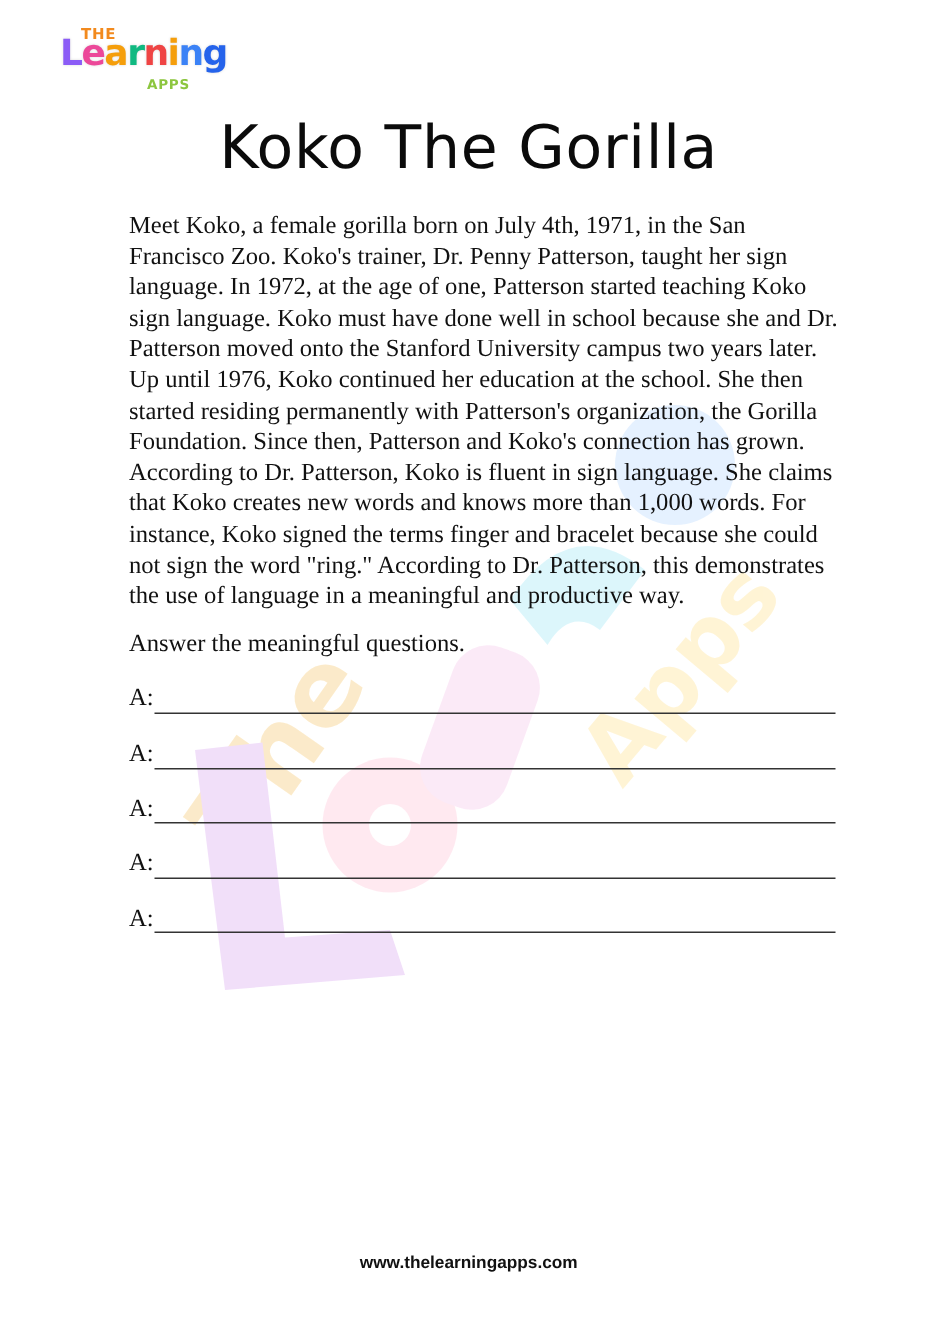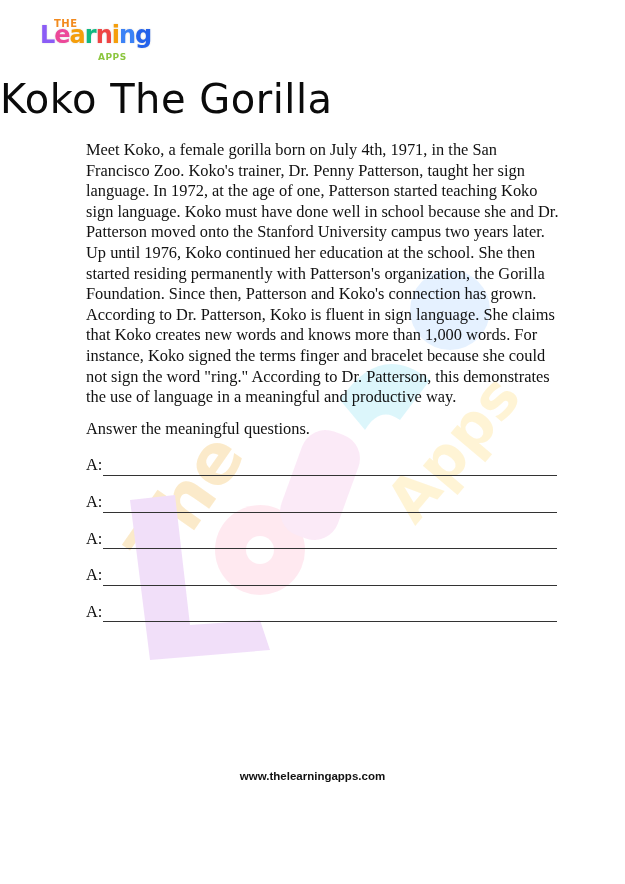--- a/index.html
+++ b/index.html
@@ -17,21 +17,21 @@
     .logo .learning {
       position: absolute; left: 2px; top: 3px; font-family: "DejaVu Sans", sans-serif;
       font-weight: bold; font-size: 24px; letter-spacing: -1px;
     }
     .logo .learning span { text-shadow: 0 0 2px rgba(0,0,0,0.15); }
     .logo .apps {
       position: absolute; left: 60px; top: 34px; font-family: "DejaVu Sans", sans-serif;
       font-weight: bold; font-size: 9px; color: #8cc63f; letter-spacing: 0.5px;
     }
     .title {
-      position: absolute; left: 0; top: 76px; width: 625px; text-align: left;
+      position: absolute; left: 0; top: 76px; width: 625px; text-align: center;
       font-family: "DejaVu Sans", sans-serif; font-size: 40px; font-weight: normal;
       color: #0b0b0b; letter-spacing: 0.5px;
     }
     .watermark {
       position: absolute; left: 90px; top: 250px; width: 460px; height: 420px;
       opacity: 0.35; pointer-events: none;
     }
     .content {
       position: absolute; left: 86px; top: 140px; width: 476px;
       font-size: 16.4px; line-height: 20.6px;
@@ -39,21 +39,21 @@
     .passage { margin: 0; }
     .instruction { margin: 11px 0 0 0; }
     .question { margin-top: 16px; }
     .q-text { display: block; }
     .answer-row { display: flex; align-items: flex-end; }
     .answer-label { white-space: nowrap; }
     .answer-line {
       flex: 0 0 auto; width: 454px; border-bottom: 1.2px solid #333; height: 14px; margin-left: 1px;
     }
     .footer {
-      position: absolute; left: 0; top: 770px; width: 625px; text-align: center;
+      position: absolute; left: 0; top: 836px; width: 625px; text-align: center;
       font-family: "Liberation Sans", sans-serif; font-weight: bold; font-size: 11.5px; color: #111;
     }
   </style>
 </head>
 <body>
 
 <div class="logo">
   <div class="the">THE</div>
   <div class="learning">
     <span style="color:#8b5cf6">L</span><span style="color:#ec4899">e</span><span style="color:#f59e0b">a</span><span style="color:#10b981">r</span><span style="color:#ef4444">n</span><span style="color:#f59e0b">i</span><span style="color:#3b82f6">n</span><span style="color:#2563eb">g</span>

